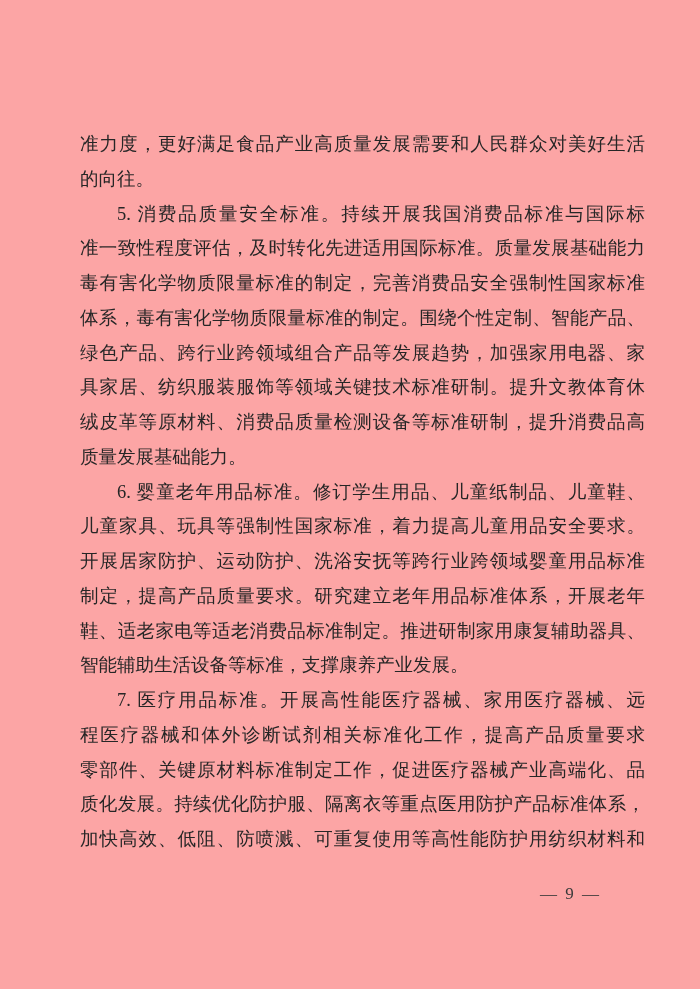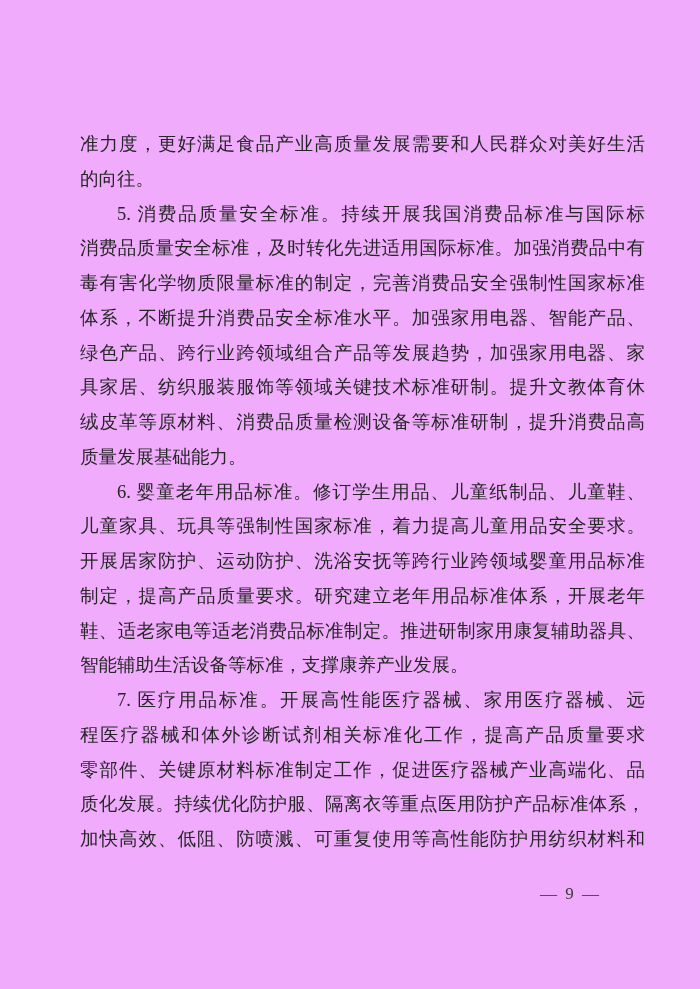--- a/index.html
+++ b/index.html
@@ -4,21 +4,21 @@
 <style>
   html, body {
     margin: 0;
     padding: 0;
     background: #ffffff;
   }
   .page {
     position: relative;
     width: 700px;
     height: 989px;
-    background: #f0abfc;
+    background: #fca5a5;
     overflow: hidden;
     font-family: "Liberation Serif", "DejaVu Serif", serif;
   }
   .doc-text {
     position: absolute;
     left: 80px;
     top: 127px;
     width: 565px;
     font-size: 18.5px;
     line-height: 34.75px;
@@ -57,23 +57,23 @@
 <body>
 
 <div class="page">
   <div class="doc-text">
       <div class="paragraph">
         <div class="line">准力度，更好满足食品产业高质量发展需要和人民群众对美好生活</div>
         <div class="line no-fill">的向往。</div>
       </div>
       <div class="paragraph">
         <div class="line indent">5. 消费品质量安全标准。持续开展我国消费品标准与国际标</div>
-        <div class="line">消费品质量安全标准，及时转化先进适用国际标准。加强消费品中有</div>
+        <div class="line">准一致性程度评估，及时转化先进适用国际标准。质量发展基础能力</div>
         <div class="line">毒有害化学物质限量标准的制定，完善消费品安全强制性国家标准</div>
-        <div class="line">体系，不断提升消费品安全标准水平。加强家用电器、智能产品、</div>
+        <div class="line">体系，毒有害化学物质限量标准的制定。围绕个性定制、智能产品、</div>
         <div class="line">绿色产品、跨行业跨领域组合产品等发展趋势，加强家用电器、家</div>
         <div class="line">具家居、纺织服装服饰等领域关键技术标准研制。提升文教体育休</div>
         <div class="line">绒皮革等原材料、消费品质量检测设备等标准研制，提升消费品高</div>
         <div class="line no-fill">质量发展基础能力。</div>
       </div>
       <div class="paragraph">
         <div class="line indent">6. 婴童老年用品标准。修订学生用品、儿童纸制品、儿童鞋、</div>
         <div class="line">儿童家具、玩具等强制性国家标准，着力提高儿童用品安全要求。</div>
         <div class="line">开展居家防护、运动防护、洗浴安抚等跨行业跨领域婴童用品标准</div>
         <div class="line">制定，提高产品质量要求。研究建立老年用品标准体系，开展老年</div>

